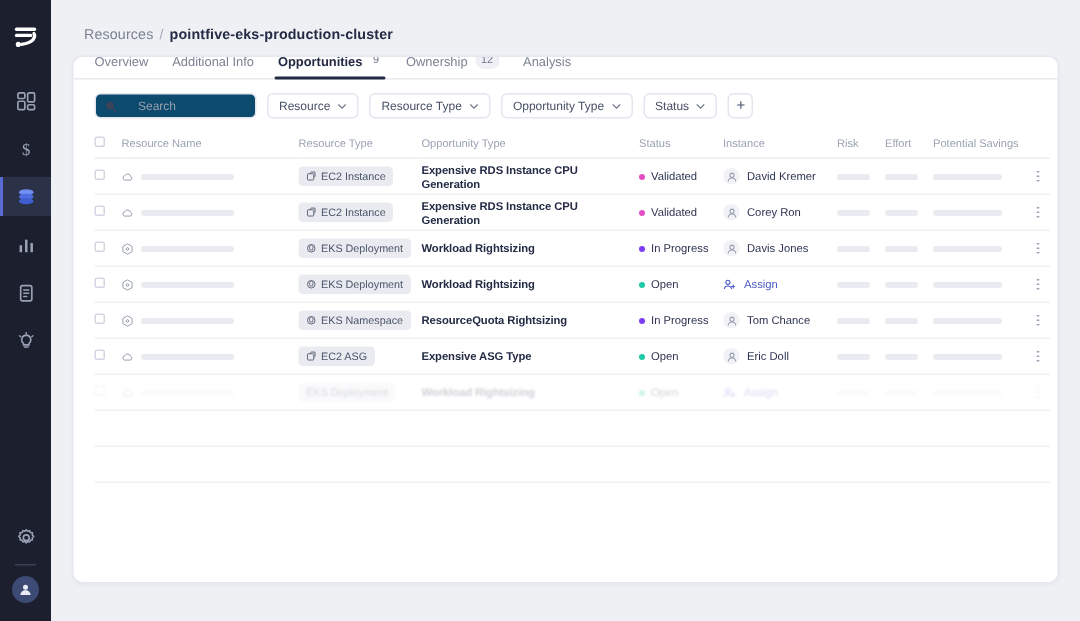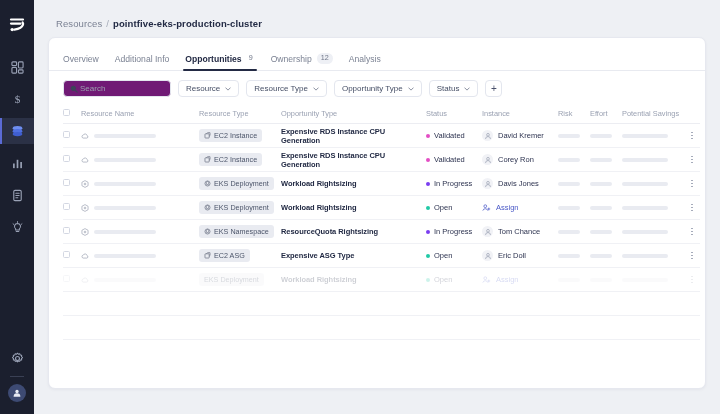--- a/index.html
+++ b/index.html
@@ -58,21 +58,21 @@
     border: 1px solid #e6e8ef;
     box-shadow: 0 1px 3px rgba(30,40,80,.05);
     height: 352px;
     position: relative;
     overflow: hidden;
   }
 
   
   .tabs {
     display: flex; align-items: flex-end; gap: 16px;
-    height: 33px; padding: 0 14px;
+    height: 15px; padding: 0 14px;
     border-bottom: 1px solid #e8eaf0;
   }
   .tab {
     font-size: 8.6px; color: #7b8293; padding-bottom: 6px;
     display: flex; align-items: center; gap: 5px; position: relative; white-space: nowrap;
   }
   .tab.active { color: #232a44; font-weight: 700; }
   .tab.active::after {
     content: ""; position: absolute; left: -2px; right: -2px; bottom: -1px; height: 2px;
     background: #232a44; border-radius: 1px;
@@ -80,22 +80,22 @@
   .tab-count {
     font-size: 7.2px; color: #6f7688; background: #eef0f5;
     border-radius: 7px; padding: 1px 4px; line-height: 1.2; font-weight: 400;
   }
   .tab.active .tab-count { background: #fff; color: #6f7688; padding: 1px 2px; }
 
   
   .filterbar { display: flex; align-items: center; gap: 7px; padding: 9px 14px 8px 14px; }
   .search-box {
     width: 108px; height: 17px; border: 1px solid #e3e6ee; border-radius: 4px;
-    display: flex; align-items: center; gap: 2px; padding: 0 6px;
-    font-size: 8px; color: #9aa0ae; background: #701a75;
+    display: flex; align-items: center; gap: 14px; padding: 0 6px;
+    font-size: 8px; color: #9aa0ae; background: #0c4a6e;
   }
   .chip {
     height: 17px; border: 1px solid #e3e6ee; border-radius: 4px; background: #fff;
     display: flex; align-items: center; gap: 5px; padding: 0 7px;
     font-size: 8px; color: #464f66; white-space: nowrap;
   }
   .chip .chev { color: #737b8e; font-size: 7px; }
   .add-chip {
     width: 17px; height: 17px; border: 1px solid #e3e6ee; border-radius: 4px; background: #fff;
     display: flex; align-items: center; justify-content: center; color: #49506a; font-size: 10px; line-height: 1;

